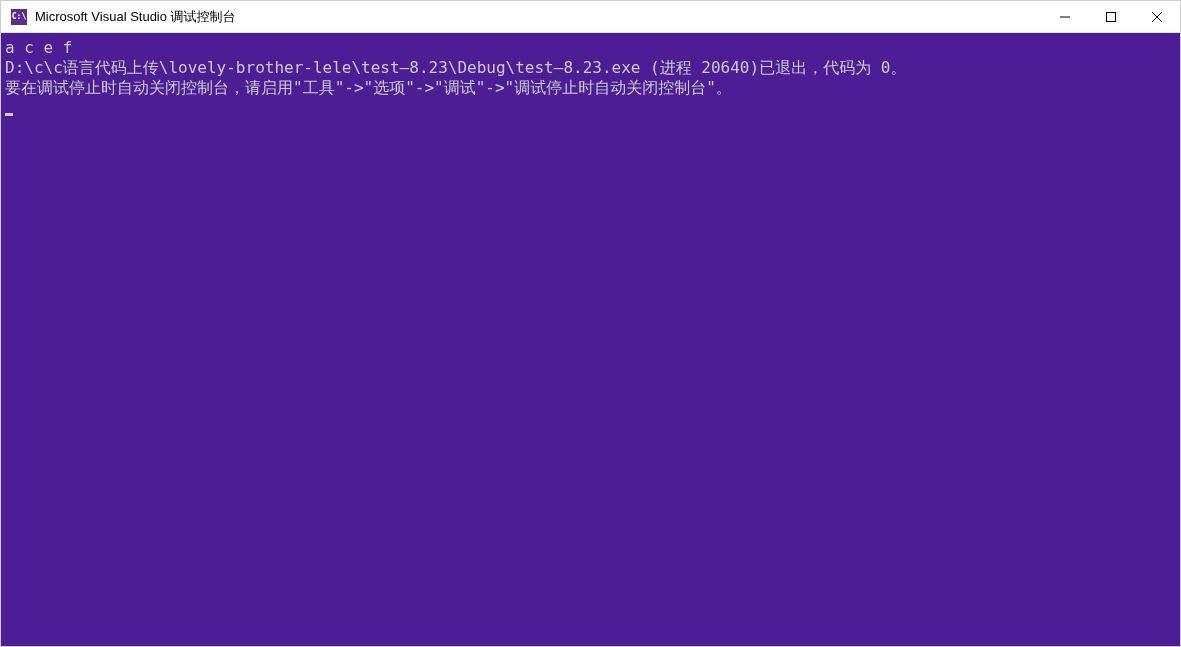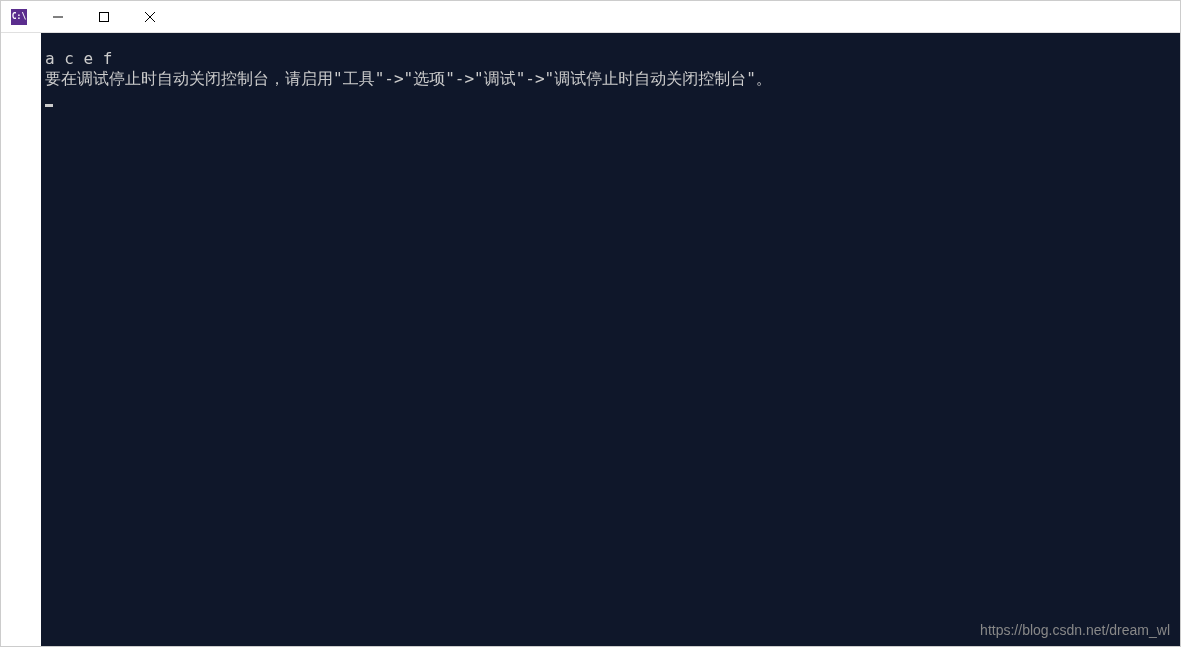--- a/index.html
+++ b/index.html
@@ -59,29 +59,28 @@
       align-items: center;
       justify-content: center;
       cursor: pointer;
     }
     .window-control svg {
       width: 10px;
       height: 10px;
     }
     .console-body {
       flex: 1;
-      background: #0f172a;
+      background: #4c1d95;
       color: #cccccc;
       font-family: "NSimSun", "SimSun", "Consolas", monospace;
       font-size: 16px;
       line-height: 20px;
-      padding: 16px 4px;
+      padding: 5px 4px;
       overflow: hidden;
       position: relative;
-      margin-left: 40px;
     }
     .console-line {
       white-space: pre;
       font-family: "NSimSun", "SimSun", "Consolas", monospace;
     }
     .cursor {
       display: inline-block;
       width: 8px;
       height: 3px;
       background: #cccccc;
@@ -98,20 +97,21 @@
     }
   </style>
 </head>
 <body>
 
 <div class="window">
   <div class="titlebar">
     <div class="titlebar-icon">
       <span>C:\</span>
     </div>
+    <div class="titlebar-title">Microsoft Visual Studio 调试控制台</div>
     <div class="window-controls">
       <div class="window-control">
         <svg viewBox="0 0 10 10">
           <line x1="0" y1="5" x2="10" y2="5" stroke="#000000" stroke-width="1"></line>
         </svg>
       </div>
       <div class="window-control">
         <svg viewBox="0 0 10 10">
           <rect x="0.5" y="0.5" width="9" height="9" stroke="#000000" stroke-width="1" fill="none"></rect>
         </svg>
@@ -119,17 +119,17 @@
       <div class="window-control close">
         <svg viewBox="0 0 10 10">
           <line x1="0" y1="0" x2="10" y2="10" stroke="#000000" stroke-width="1"></line>
           <line x1="10" y1="0" x2="0" y2="10" stroke="#000000" stroke-width="1"></line>
         </svg>
       </div>
     </div>
   </div>
   <div class="console-body">
     <div class="console-line">a c e f</div>
+    <div class="console-line">D:\c\c语言代码上传\lovely-brother-lele\test—8.23\Debug\test—8.23.exe (进程 20640)已退出，代码为 0。</div>
     <div class="console-line">要在调试停止时自动关闭控制台，请启用"工具"-&gt;"选项"-&gt;"调试"-&gt;"调试停止时自动关闭控制台"。</div>
     <div class="console-line"><span class="cursor"></span></div>
-    <div class="watermark">https://blog.csdn.net/dream_wl</div>
   </div>
 </div>
 
 </body></html>

